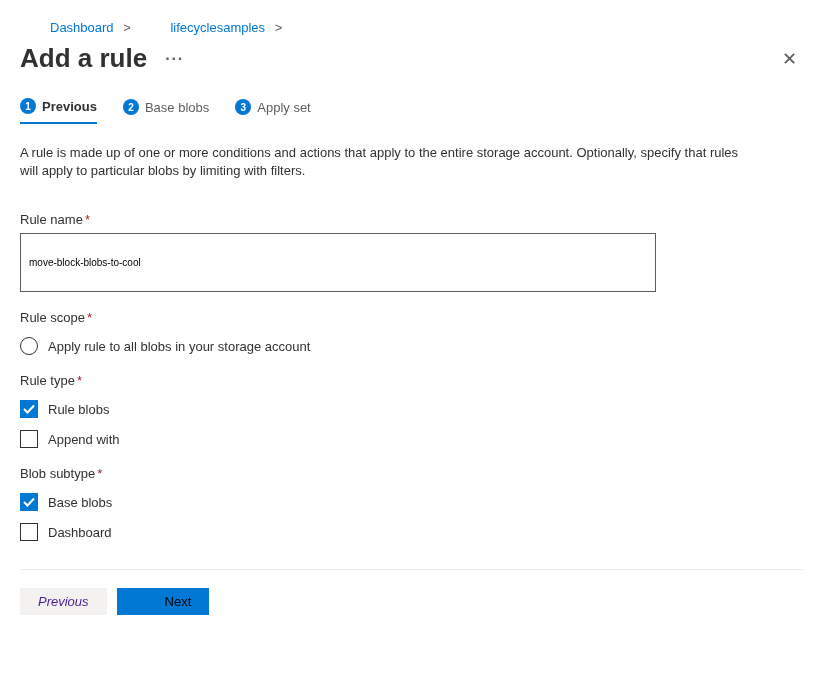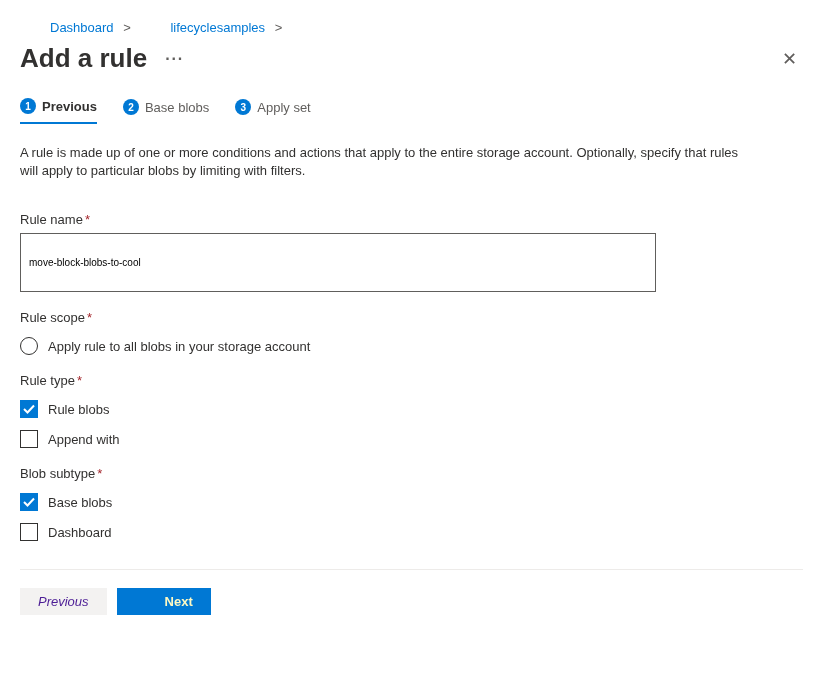--- a/index.html
+++ b/index.html
@@ -136,22 +136,22 @@
     cursor: pointer;
     font-family: inherit;
   }
   .btn.secondary {
     background: #f3f2f1;
     color: #4c1d95;
     font-style: italic;
   }
   .btn.primary {
     background: #0078d4;
-    color: #fef9c3;
-    font-weight: 700;
+    color: #000000;
+    font-weight: 400;
     padding-left: 48px;
   }
 </style>
 </head>
 <body>
 
 
 
 <div class="breadcrumb">
   <a href="#">Dashboard</a>

